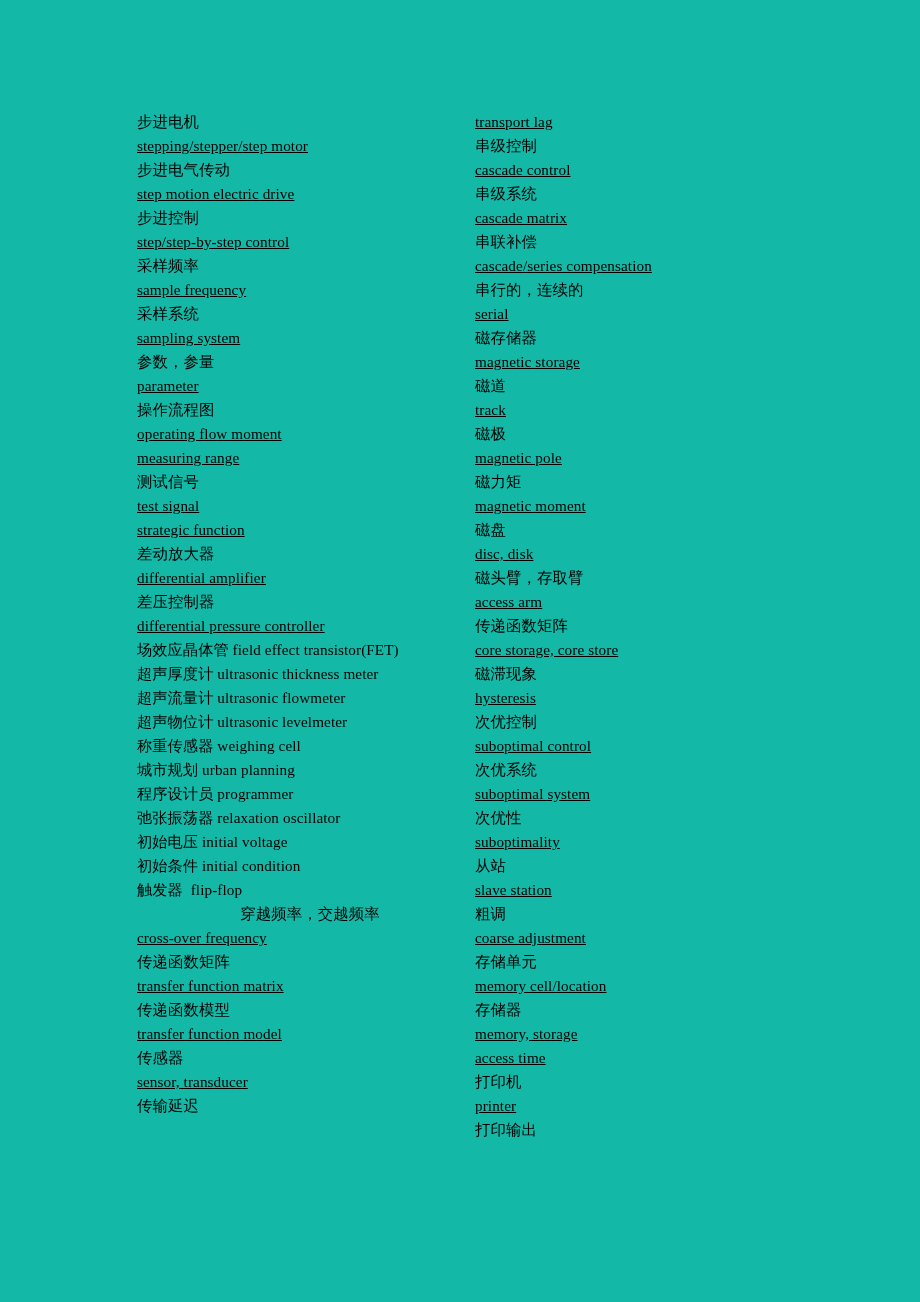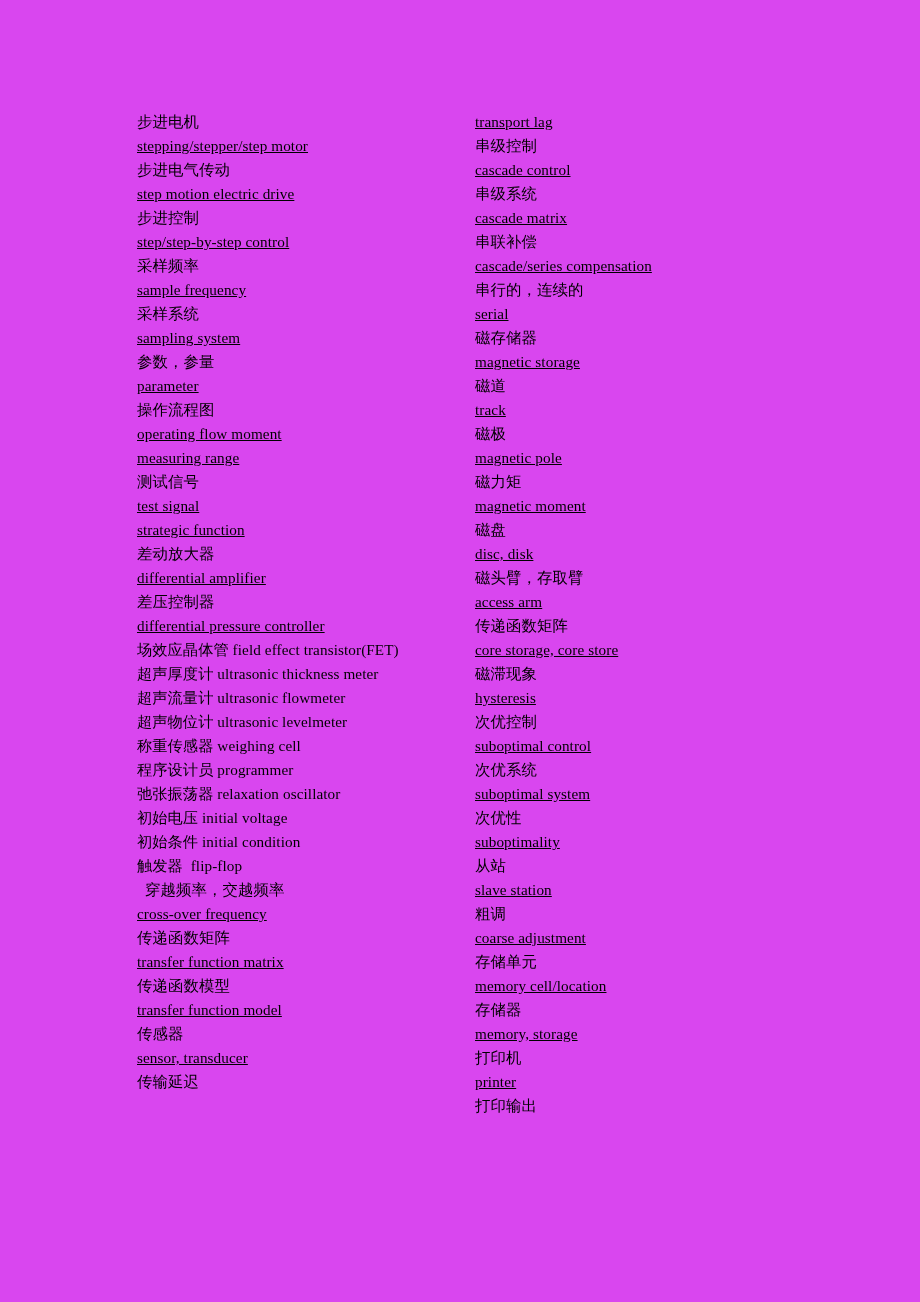--- a/index.html
+++ b/index.html
@@ -11,21 +11,21 @@
     width: 920px;
     height: 1302px;
     font-family: "Liberation Serif", "DejaVu Serif", serif;
     color: #000000;
     -webkit-font-smoothing: antialiased;
   }
   #page {
     position: relative;
     width: 920px;
     height: 1302px;
-    background: #d946ef;
+    background: #14b8a6;
     overflow: hidden;
   }
   #content {
     position: absolute;
     left: 137px;
     top: 110px;
     width: 700px;
   }
   .columns {
     display: flex;
@@ -56,20 +56,21 @@
   }
   .entry-line.en {
     font-size: 15.2px;
     text-decoration: underline;
   }
   .entry-line.mixed {
     font-size: 15.2px;
   }
   .entry-line.indented {
     text-indent: 8px;
+    text-align: center;
   }
 </style>
 </head>
 <body>
 
 <div id="page">
   <div id="content">
     <div class="columns">
       <div class="glossary-column col-left">
           <div class="entry-line zh">步进电机</div>
@@ -92,20 +93,21 @@
           <div class="entry-line en">strategic function</div>
           <div class="entry-line zh">差动放大器</div>
           <div class="entry-line en">differential amplifier</div>
           <div class="entry-line zh">差压控制器</div>
           <div class="entry-line en">differential pressure controller</div>
           <div class="entry-line mixed">场效应晶体管 field effect transistor(FET)</div>
           <div class="entry-line mixed">超声厚度计 ultrasonic thickness meter</div>
           <div class="entry-line mixed">超声流量计 ultrasonic flowmeter</div>
           <div class="entry-line mixed">超声物位计 ultrasonic levelmeter</div>
           <div class="entry-line mixed">称重传感器 weighing cell</div>
+          <div class="entry-line mixed">城市规划 urban planning</div>
           <div class="entry-line mixed">程序设计员 programmer</div>
           <div class="entry-line mixed">弛张振荡器 relaxation oscillator</div>
           <div class="entry-line mixed">初始电压 initial voltage</div>
           <div class="entry-line mixed">初始条件 initial condition</div>
           <div class="entry-line mixed">触发器  flip-flop</div>
           <div class="entry-line zh indented">穿越频率，交越频率</div>
           <div class="entry-line en">cross-over frequency</div>
           <div class="entry-line zh">传递函数矩阵</div>
           <div class="entry-line en">transfer function matrix</div>
           <div class="entry-line zh">传递函数模型</div>
@@ -147,19 +149,20 @@
           <div class="entry-line zh">次优性</div>
           <div class="entry-line en">suboptimality</div>
           <div class="entry-line zh">从站</div>
           <div class="entry-line en">slave station</div>
           <div class="entry-line zh">粗调</div>
           <div class="entry-line en">coarse adjustment</div>
           <div class="entry-line zh">存储单元</div>
           <div class="entry-line en">memory cell/location</div>
           <div class="entry-line zh">存储器</div>
           <div class="entry-line en">memory, storage</div>
+          <div class="entry-line en">access time</div>
           <div class="entry-line zh">打印机</div>
           <div class="entry-line en">printer</div>
           <div class="entry-line zh">打印输出</div>
         </div>
     </div>
   </div>
 </div>
 
 </body></html>

